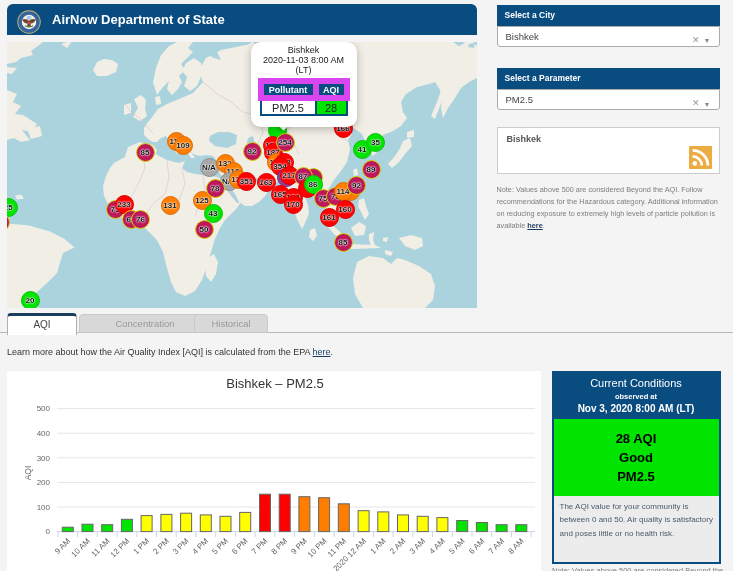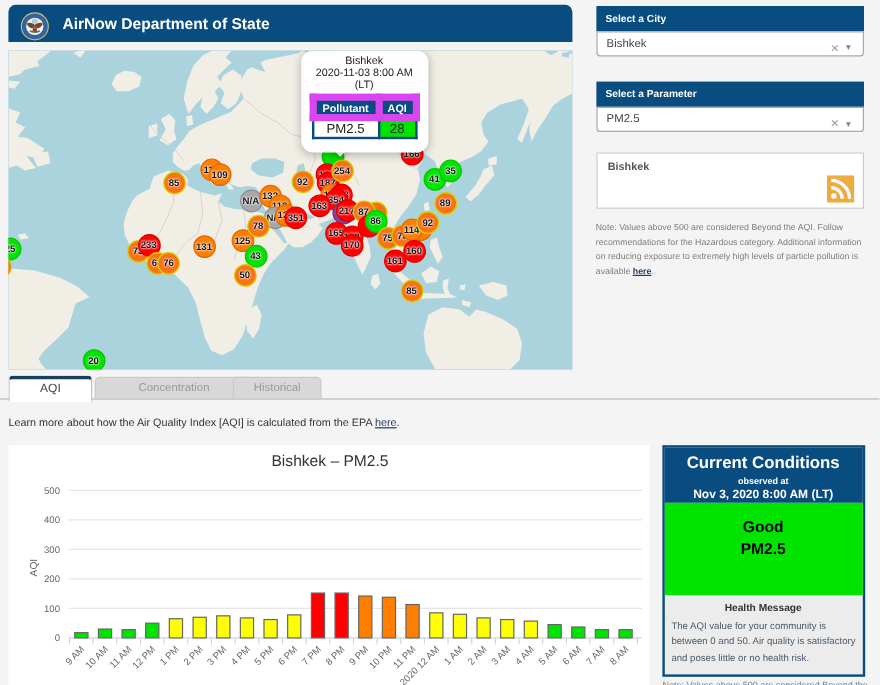--- a/index.html
+++ b/index.html
@@ -9,21 +9,21 @@
 
 #hdr { left:7px; top:4px; width:470px; height:30.5px; background:#094c80; border-radius:6px 6px 0 0; }
 #hdr .title { position:absolute; left:45px; top:8px; color:#fff; font-size:13px; font-weight:bold; }
 #seal { position:absolute; left:10px; top:5.5px; }
 
 
 #map { left:7px; top:41.5px; width:470px; height:266px; background:#abd3de; overflow:hidden; }
 .mk { position:absolute; width:19px; height:19px; border-radius:50%; border:1px solid #888;
       font-size:8px; font-weight:bold; color:#111; display:flex; align-items:center; justify-content:center;
       text-shadow:0 0 2px #fff, 0 0 2px #fff, 0 0 1px #fff; }
-.g { background:#00e400; border-color:#09c409; } .y { background:#f97316; border-color:#d2d200; }
+.g { background:#00e400; border-color:#09c409; } .y { background:#be185d; border-color:#d2d200; }
 .o { background:#ff7e00; border-color:#df6c00; } .r { background:#ff0000; border-color:#dd0000; }
 .p { background:#8f3f97; border-color:#7a2f82; } .n { background:#a8a8a8; border-color:#8f8f8f; }
 
 
 #popup { left:243.5px; top:0px; width:106px; background:#fff; border-radius:10px; box-shadow:0 2px 8px rgba(0,0,0,0.25);
    padding:3.5px 0 10.5px 0; text-align:center; font-size:9px; color:#222; line-height:10px; }
 #popup table { border-collapse:collapse; margin:3px auto 0 auto; }
 #popup th { background:#094c80; color:#fff; font-size:9px; font-weight:bold; border:6px solid #d946ef; }
 #popup th.c1 { width:55px; height:17px; }
 #popup th.c2 { width:31px; }
@@ -39,21 +39,21 @@
 #tab3 { left:194px; width:74px; }
 #learn { left:7px; top:347px; font-size:9px; color:#333; }
 #learn a { color:#1b3b5e; }
 
 
 #chart { left:7px; top:371px; width:534px; height:200px; background:#fff; }
 
 
 #cc { left:551.5px; top:371px; width:169px; height:193px; border:2px solid #094c80; background:#ececec; }
 #cc .hd { background:#094c80; color:#fff; text-align:center; height:45.7px; padding-top:4px; }
-#cc .hd .l1 { font-size:14px; font-weight:bold; }
+#cc .hd .l1 { font-size:11px; font-weight:normal; }
 #cc .hd .l2 { font-size:7.5px; font-weight:bold; margin-top:2.5px; }
 #cc .hd .l3 { font-size:10px; font-weight:bold; margin-top:2.5px; }
 #cc .aq { background:#00e400; color:#000; text-align:center; height:77.3px; padding-top:10px; }
 #cc .aq div { font-size:13px; font-weight:bold; line-height:19.2px; }
 #cc .hm { text-align:center; font-size:8.5px; font-weight:bold; color:#333; padding-top:5px; }
 #cc .ht { font-size:8px; color:#4a5a6b; padding:4px 0 0 6px; line-height:13.5px; }
 #note2 { left:552px; top:566px; width:178px; font-size:7.5px; color:#7d7d7d; }
 
 
 .sbh { position:absolute; left:496.5px; width:223px; height:21px; background:#094c80; color:#fff; font-weight:bold; font-size:8.5px; line-height:21px; padding-left:8px; }
@@ -136,21 +136,21 @@
       <path d="M202,8 L210,10 L214,18 L207,16 L201,13 Z"></path>
       <path d="M446,0 L452,-2 L458,1 L452,4 Z"></path>
       <path d="M462,2 L468,1 L467,6 L461,5 Z"></path>
       <path d="M203,94 L211,90 L222,90 L230,93 L229,102 L220,106 L208,104 L202,99 Z"></path>
       <path d="M241,96 L246,94 L248,102 L246,112 L242,108 L240,101 Z"></path>
       <path d="M243,133 L250,136 L255,139 L252,141 L246,139 L241,136 Z"></path>
     </g>
   </svg>
   <div class="mk g" style="left:-8.2px;top:156.0px;">25</div>
   <div class="mk y" style="left:-16.5px;top:171.5px;"></div>
-  <div class="mk g" style="left:13.5px;top:249.5px;margin-left:48px;">20</div>
+  <div class="mk g" style="left:13.5px;top:249.5px;">20</div>
   <div class="mk y" style="left:128.5px;top:101.0px;">85</div>
   <div class="mk o" style="left:159.5px;top:90.0px;">112</div>
   <div class="mk o" style="left:166.5px;top:94.5px;">109</div>
   <div class="mk y" style="left:98.5px;top:158.0px;">73</div>
   <div class="mk r" style="left:107.5px;top:153.5px;">233</div>
   <div class="mk y" style="left:114.5px;top:168.0px;">64</div>
   <div class="mk y" style="left:124px;top:168.0px;">76</div>
   <div class="mk o" style="left:153.5px;top:154.0px;">131</div>
   <div class="mk o" style="left:185.5px;top:149.0px;">125</div>
   <div class="mk g" style="left:196.5px;top:162.0px;">43</div>
@@ -165,21 +165,21 @@
   <div class="mk y" style="left:235.5px;top:100.0px;">92</div>
   <div class="mk g" style="left:261.0px;top:79.5px;"></div>
   <div class="mk r" style="left:255.5px;top:94.0px;">156</div>
   <div class="mk r" style="left:256.5px;top:101.5px;">187</div>
   <div class="mk y" style="left:268.5px;top:91.0px;">254</div>
   <div class="mk o" style="left:259.5px;top:111.0px;">117</div>
   <div class="mk r" style="left:267.5px;top:111.0px;">133</div>
   <div class="mk r" style="left:263.5px;top:115.5px;">354</div>
   <div class="mk p" style="left:269.5px;top:126.0px;"></div>
   <div class="mk r" style="left:272.5px;top:124.0px;">217</div>
-  <div class="mk r" style="left:249.5px;top:120px;">163</div>
+  <div class="mk r" style="left:249.5px;top:131.0px;font-style:italic;">163</div>
   <div class="mk r" style="left:263.5px;top:143.0px;">165</div>
   <div class="mk r" style="left:276.5px;top:146.0px;">173</div>
   <div class="mk r" style="left:276.5px;top:153.5px;">170</div>
   <div class="mk r" style="left:276.5px;top:166.5px;margin-left:36px;">161</div>
   <div class="mk y" style="left:296.5px;top:126.0px;"></div>
   <div class="mk y" style="left:286.5px;top:125.0px;">87</div>
   <div class="mk r" style="left:290.5px;top:137.5px;"></div>
   <div class="mk g" style="left:296.5px;top:133.5px;">86</div>
   <div class="mk y" style="left:306.5px;top:147.0px;">75</div>
   <div class="mk y" style="left:319.0px;top:145.5px;">78</div>
@@ -320,24 +320,24 @@
 </svg>
 </div>
 
 <div class="abs" id="cc">
   <div class="hd">
     <div class="l1">Current Conditions</div>
     <div class="l2">observed at</div>
     <div class="l3">Nov 3, 2020 8:00 AM (LT)</div>
   </div>
   <div class="aq">
+    <div>28 AQI</div>
     <div>Good</div>
     <div>PM2.5</div>
   </div>
-  <div class="hm">Health Message</div>
   <div class="ht">The AQI value for your community is<br>between 0 and 50. Air quality is satisfactory<br>and poses little or no health risk.</div>
 </div>
 <div class="abs" id="note2">Note: Values above 500 are considered Beyond the</div>
 
 <div class="sbh" style="top:4.5px;">Select a City</div>
 <div class="sbs" style="top:25.5px;">Bishkek<span class="x">✕</span><span class="c">▼</span></div>
 <div class="sbh" style="top:68.3px;">Select a Parameter</div>
 <div class="sbs" style="top:89.3px;">PM2.5<span class="x">✕</span><span class="c">▼</span></div>
 <div id="rssbox">
   <div class="nm">Bishkek</div>

